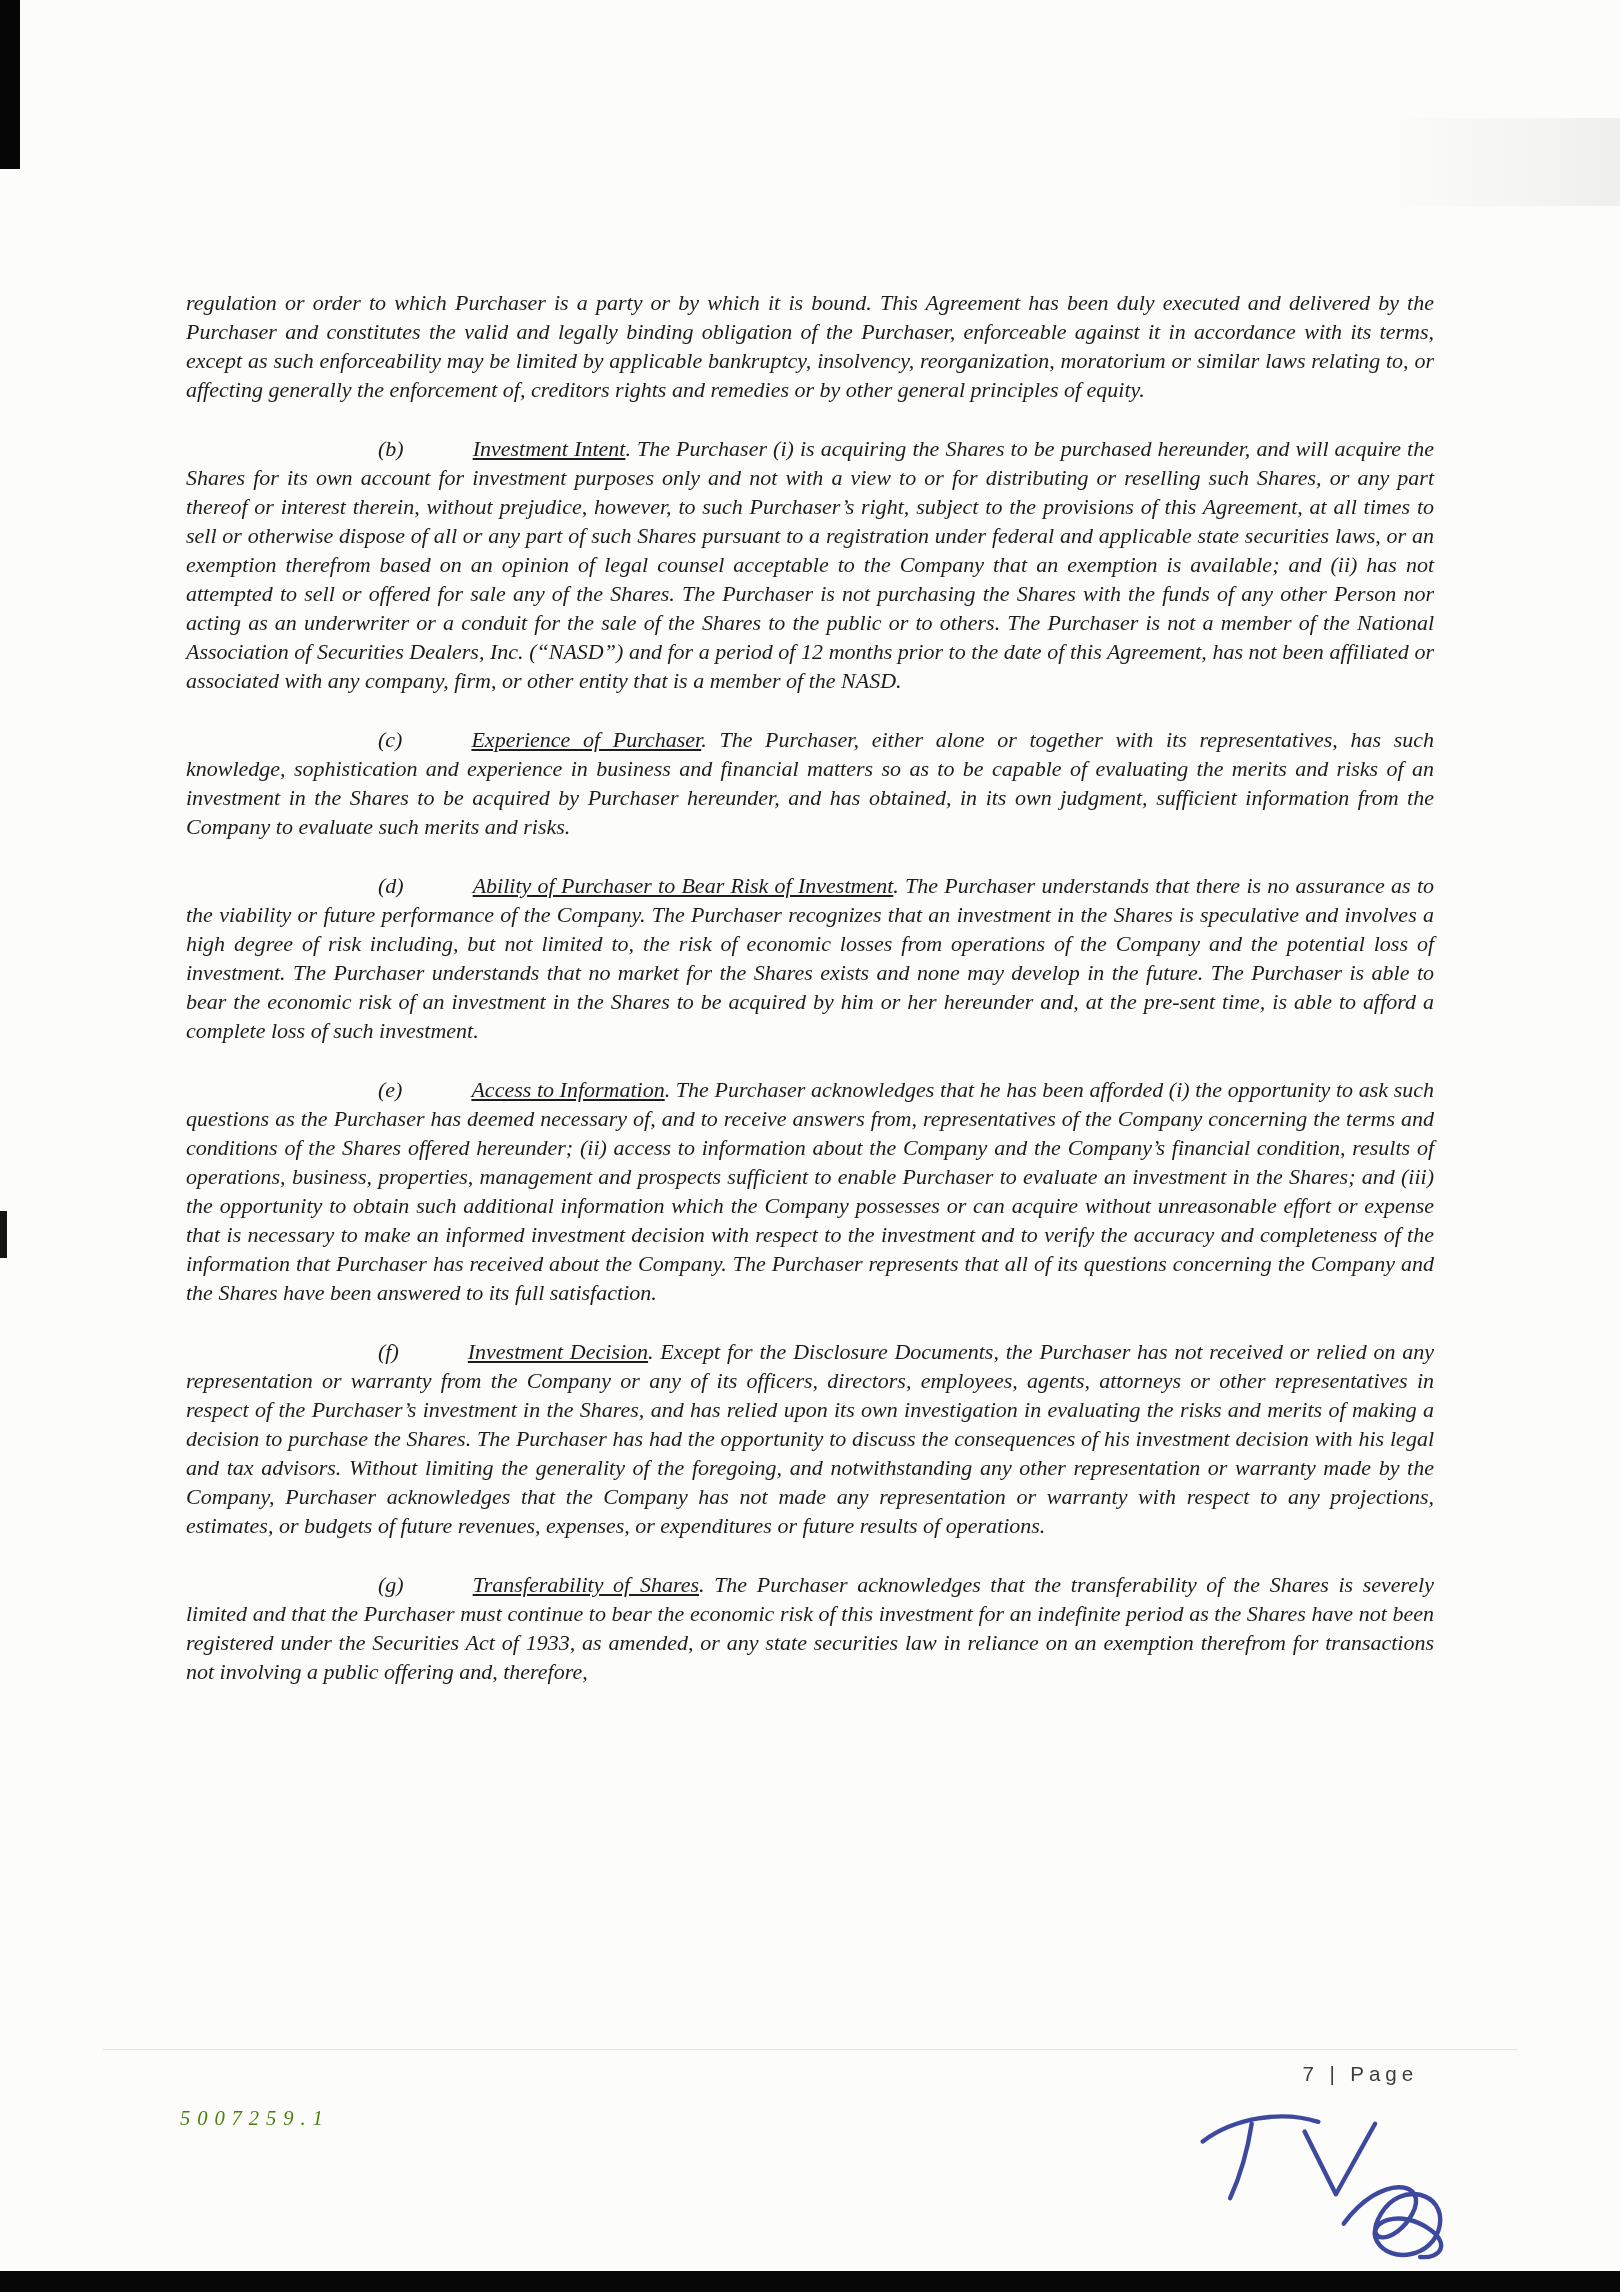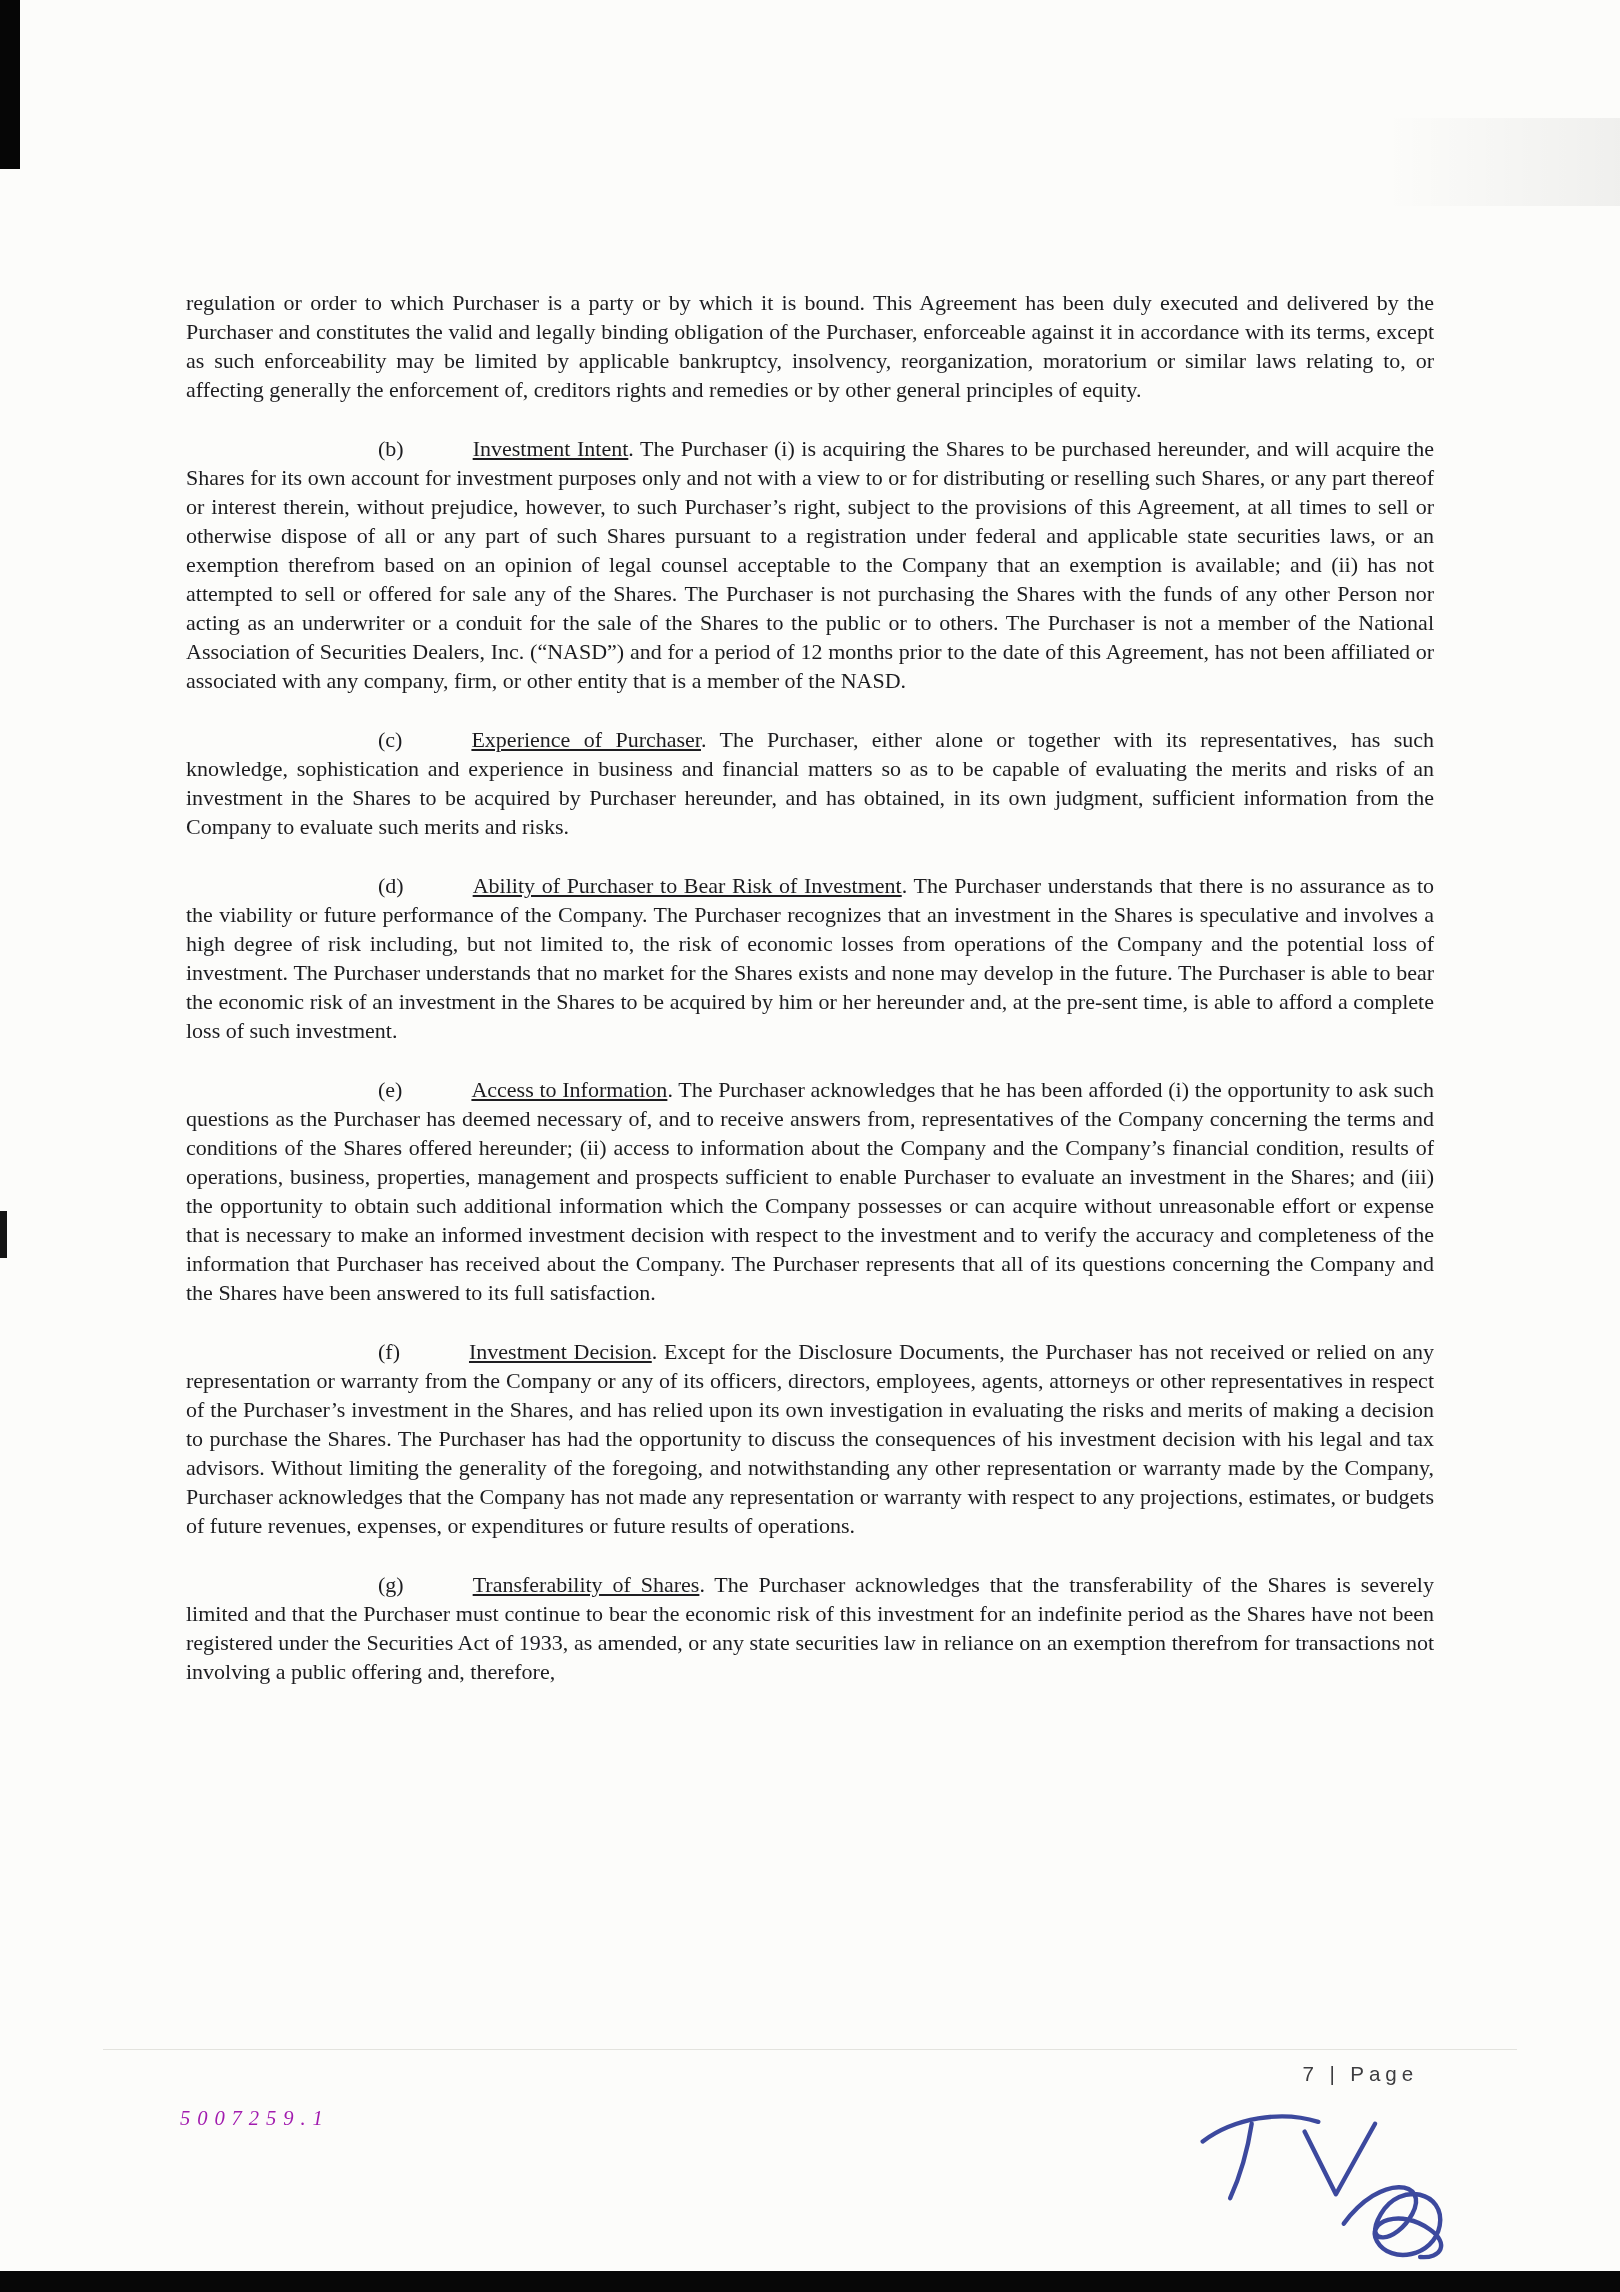--- a/index.html
+++ b/index.html
@@ -37,21 +37,21 @@
   
   .content {
     position: absolute;
     left: 186px;
     right: 186px;
     top: 288px;
     text-align: justify;
     font-size: 22px;
     line-height: 29px;
   }
-  .para { margin: 0 0 30px 0; }
+  .para { margin: 0 0 30px 0; font-style: italic; }
   .para.lettered { text-indent: 192px; }
   .para-label { margin-right: 69px; }
   .para-heading { text-decoration: underline; }
   
   .footer-rule {
     position: absolute;
     left: 103px; right: 103px; top: 2049px;
     border-top: 1px solid #e3e3de;
   }
   .footer-page {
@@ -61,21 +61,21 @@
     font-size: 20.6px;
     letter-spacing: 4.9px;
     color: #3d3d40;
   }
   .footer-doc {
     position: absolute;
     left: 180px; top: 2107px;
     font-style: italic;
     font-size: 20.6px;
     letter-spacing: 6.9px;
-    color: #a21caf;
+    color: #4d7c0f;
   }
   
   .signature {
     position: absolute;
     right: 147px;
     bottom: 23.5px;
     width: 284px;
     height: 172px;
   }
   .signature path {

